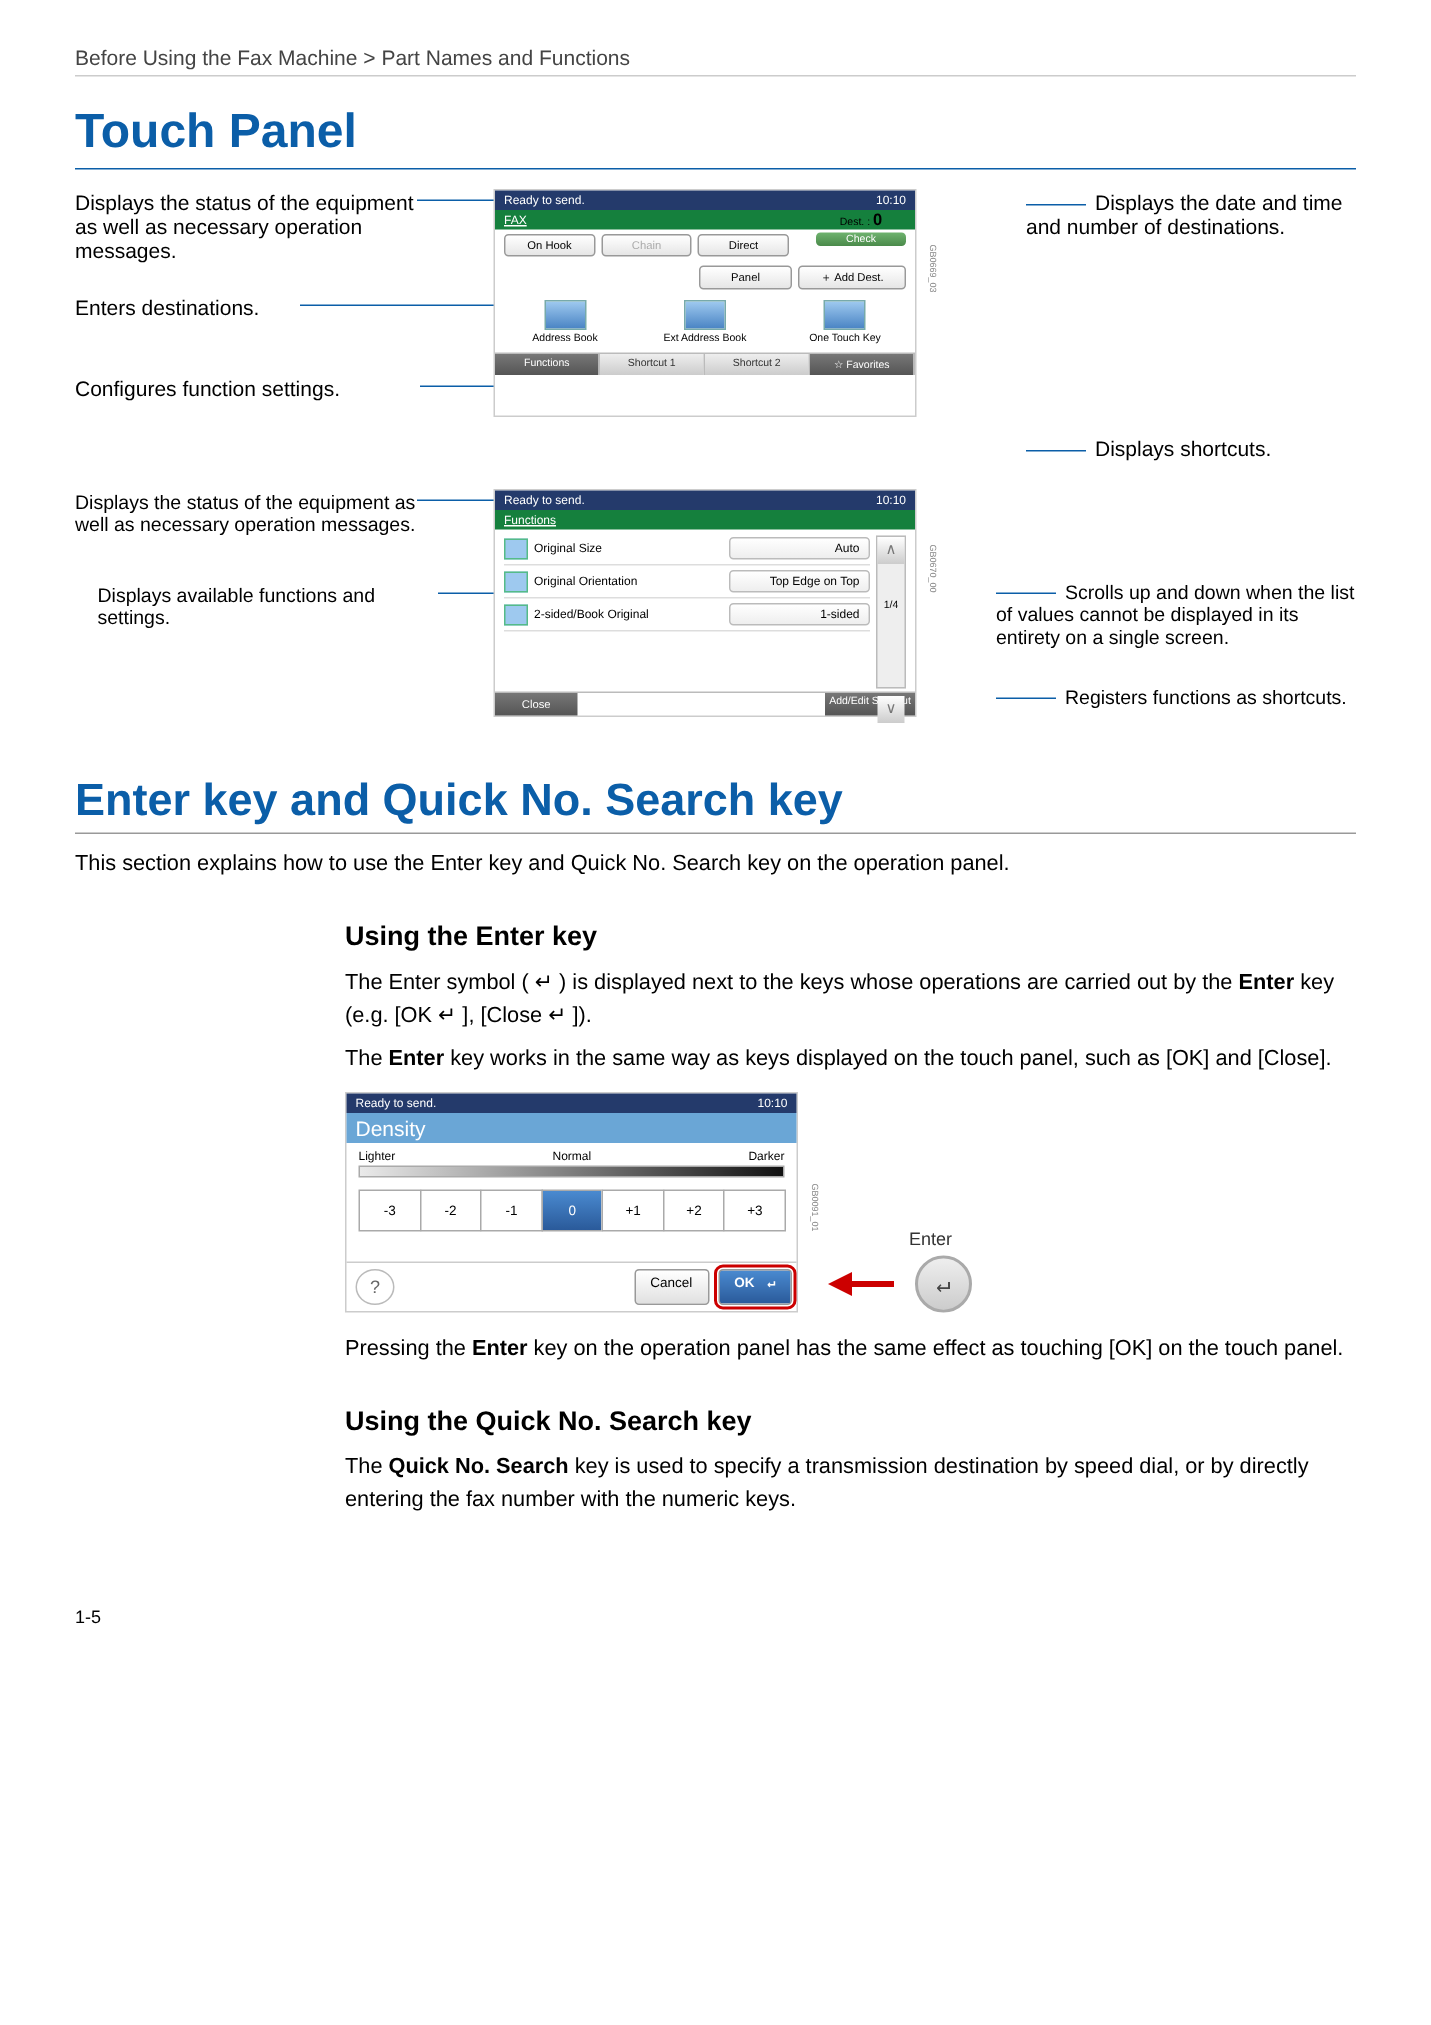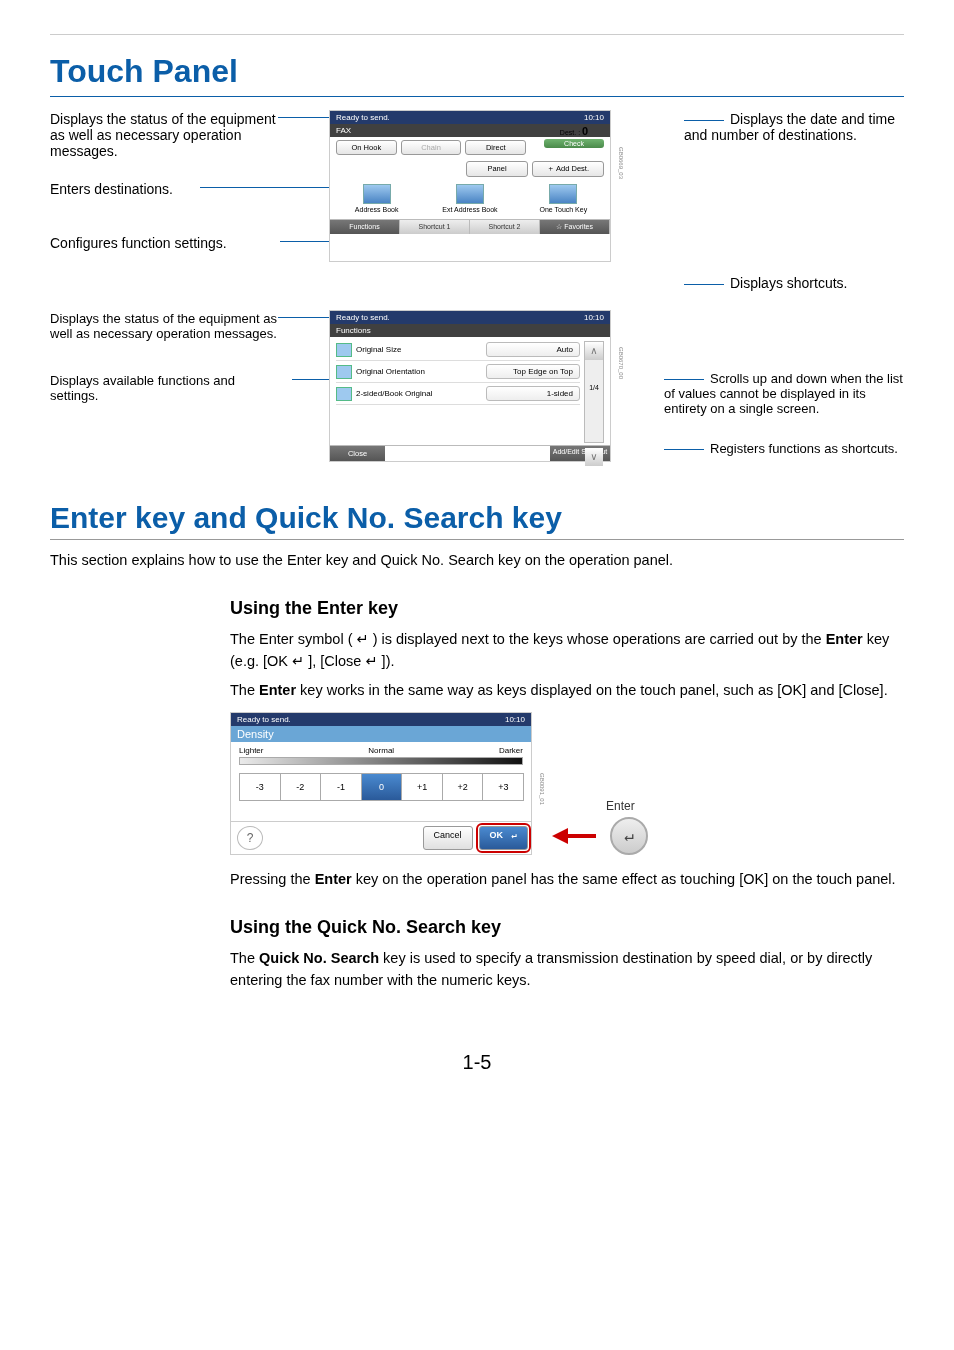--- a/index.html
+++ b/index.html
@@ -77,24 +77,25 @@
   }
   .panel-titlebar {
     background: #243a6b;
     color: #fff;
     padding: 2px 6px;
     font-size: 8px;
     display: flex;
     justify-content: space-between;
   }
   .panel-subtitle {
-    background: #404040;
+    background: #15803d;
     color: #fff;
     padding: 2px 6px;
     font-size: 8px;
+    text-decoration: underline;
   }
   .btn-row {
     display: flex;
     gap: 4px;
     padding: 3px 6px;
   }
   .sbtn {
     border: 1px solid #999;
     border-radius: 3px;
     padding: 2px 0;
@@ -231,21 +232,21 @@
   
   .dens-panel {
     width: 300px;
     border: 1px solid #ccc;
   }
   .dens-title {
     background:#243a6b; color:#fff; font-size:8px; padding:2px 6px;
     display:flex; justify-content:space-between;
   }
   .dens-sub {
-    background:#6aa6d6; color:#fff; font-size:11px; padding:2px 6px;
+    background:#6aa6d6; color:#fff; font-size:14px; padding:2px 6px;
   }
   .dens-labels {
     display:flex; justify-content:space-between; font-size:8px; padding:4px 8px 0;
   }
   .dens-bar {
     height:6px;
     background: linear-gradient(to right, #eaeaea, #111);
     margin: 2px 8px 8px;
     border:1px solid #aaa;
   }
@@ -320,47 +321,48 @@
     position:absolute;
     right: -14px;
     top: 36px;
     writing-mode: vertical-rl;
     font-size:6px;
     color:#888;
     height:80px;
   }
   .enter-sym { font-family: "Courier New", monospace; }
   .page-num {
-    text-align:center;
+    text-align:left;
     margin-top: 60px;
-    font-size:20px;
+    font-size:12px;
   }
   
   .cal-l1 { position:absolute; top:0px; left:0; width:230px;}
   .cal-l2 { position:absolute; top:70px; left:0; width:230px;}
   .cal-l3 { position:absolute; top:124px; left:0; width:230px;}
   .cal-r1 { position:absolute; top:0px; right:0; width:220px;}
   .cal-r2 { position:absolute; top:164px; right:0; width:220px;}
   .cal-line-h {
     border-top:1px solid #0b5ea8;
     position:absolute;
     height:0;
   }
   
   .fig2 { height:160px; position:relative; margin-bottom:20px;}
   .f2-l1 { position:absolute; top:0; left:0; width:230px; font-size:13px;}
-  .f2-l2 { position:absolute; top:62px; left:0; width:230px; font-size:13px;}
+  .f2-l2 { position:absolute; top:62px; left:15px; width:230px; font-size:13px;}
   .f2-r1 { position:absolute; top:60px; right:0; width:240px; font-size:13px;}
   .f2-r2 { position:absolute; top:130px; right:0; width:240px; font-size:13px;}
 </style>
 </head>
 <body>
 
 <div class="page">
 
+  <div class="breadcrumb">Before Using the Fax Machine &gt; Part Names and Functions</div>
   <hr class="hr-under-bc">
 
   <div class="h1">Touch Panel</div>
 
   <div class="figwrap">
     <div class="cal-l1"><span>Displays the status of the equipment as well as necessary operation messages.</span></div>
     <div class="cal-line-h" style="left:228px; top:6px; width:52px;"></div>
 
     <div class="cal-l2"><span>Enters destinations.</span></div>
     <div class="cal-line-h" style="left:150px; top:76px; width:130px;"></div>

